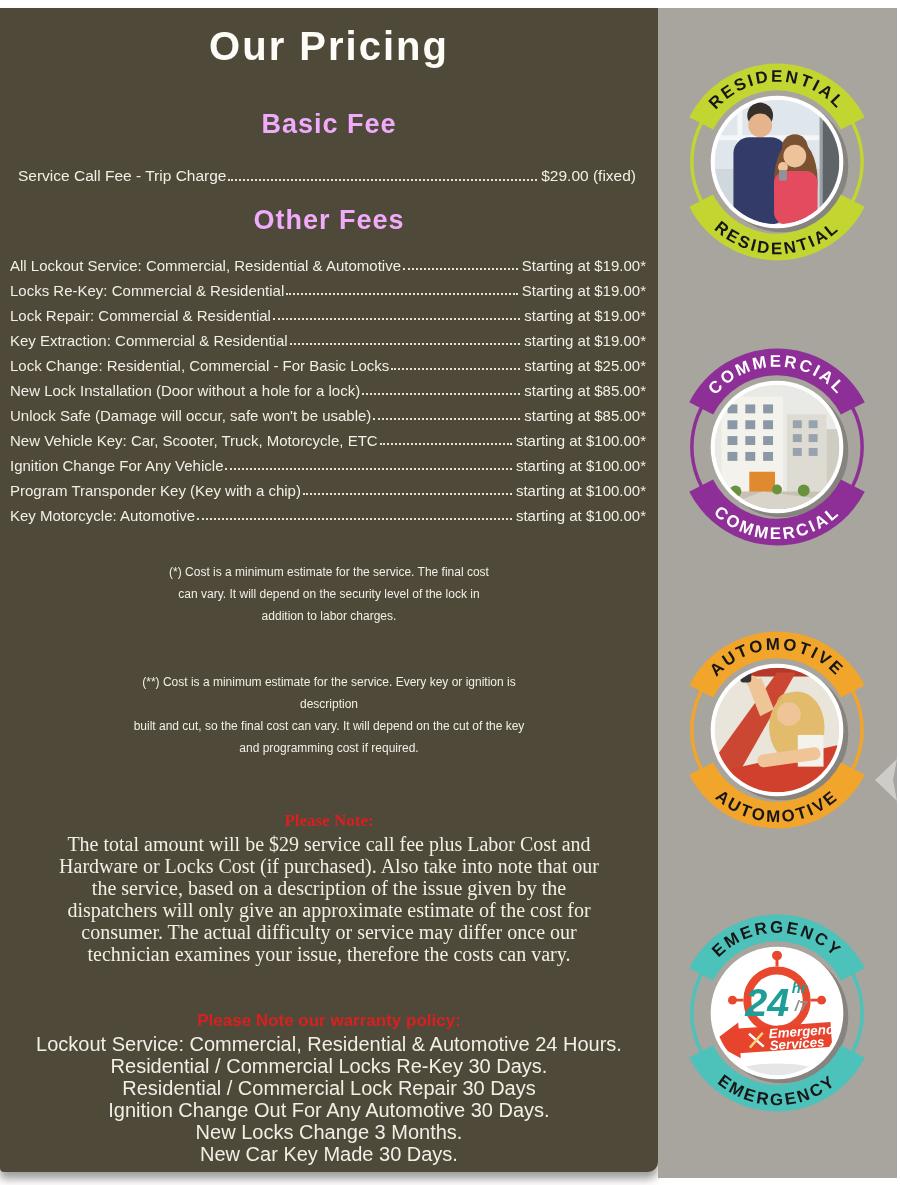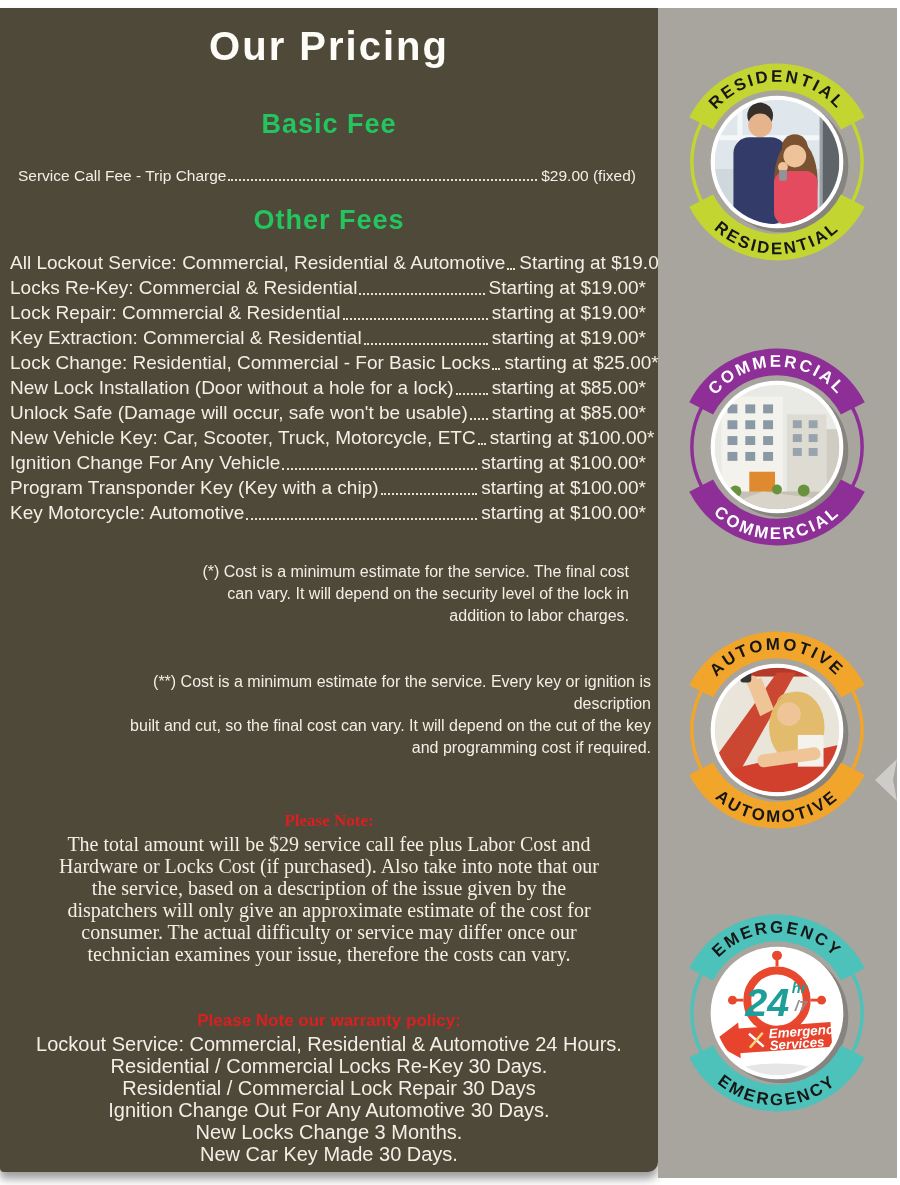--- a/index.html
+++ b/index.html
@@ -15,34 +15,34 @@
     box-shadow:0 7px 9px rgba(40,40,40,.45);
   }
   .left-inner { padding-top:14px; }
   h1.title {
     margin:0 auto; width:540px; text-align:center;
     font-size:40px; line-height:48px; font-weight:800; color:#fdfcf6;
     letter-spacing:2px;
   }
   h2.section {
     margin:38px auto 0; width:540px; text-align:center;
-    font-size:27px; line-height:32px; font-weight:800; color:#22c55e;
+    font-size:27px; line-height:32px; font-weight:800; color:#f0abfc;
     letter-spacing:1px;
   }
   h2.other { margin-top:16px; }
-  .fee-row { display:flex; align-items:flex-end; height:25px; font-size:19px; }
+  .fee-row { display:flex; align-items:flex-end; height:25px; font-size:15px; }
   .basic-row { margin:26px 22px 0 18px; font-size:15.5px; height:22px;justify-content:center; }
   .fee-list { margin:16px 12px 0 10px; }
   .fee-label { white-space:nowrap; padding-bottom:3px; }
   .dots {
     flex:1 1 auto; min-width:8px; margin:0 4px 7px 2px;
     border-bottom:2px dotted #e6e2d4; height:1px;
   }
   .fee-price { white-space:nowrap; padding-bottom:3px; }
-  .note { margin:42px auto 0; text-align:right; font-size:16px; line-height:22px; }
+  .note { margin:42px auto 0; text-align:center; font-size:12px; line-height:22px; }
   .note-star { width:600px; margin-top:34px; }
   .note-dstar { width:644px; margin-top:44px; }
   .red-heading {
     color:#d92020; font-weight:700; font-size:17px; line-height:24px;
     text-align:center;
   }
   .please-note { margin:50px auto 0; width:624px;font-family:Liberation Serif, serif; }
   .pn-line { text-align:center; font-size:20px; line-height:22px; }
   .warranty { margin:44px auto 0; width:624px; }
   

